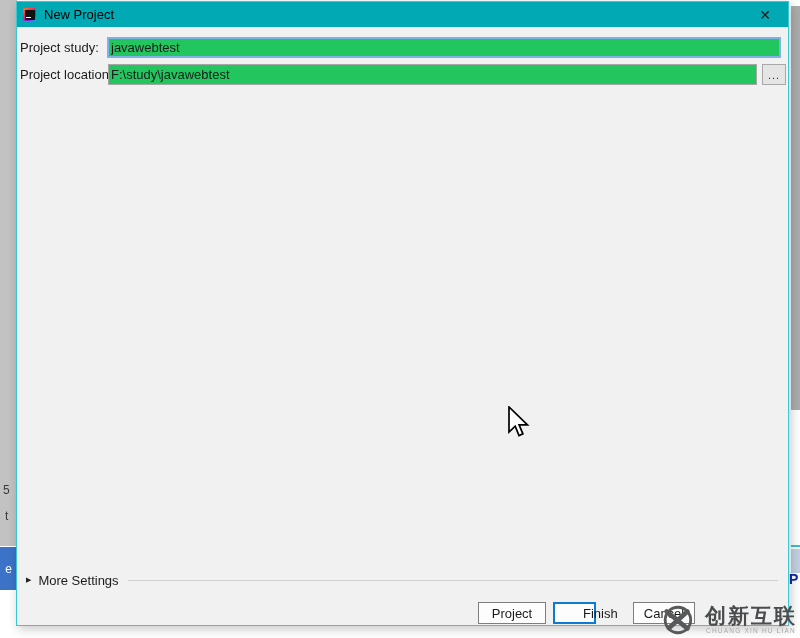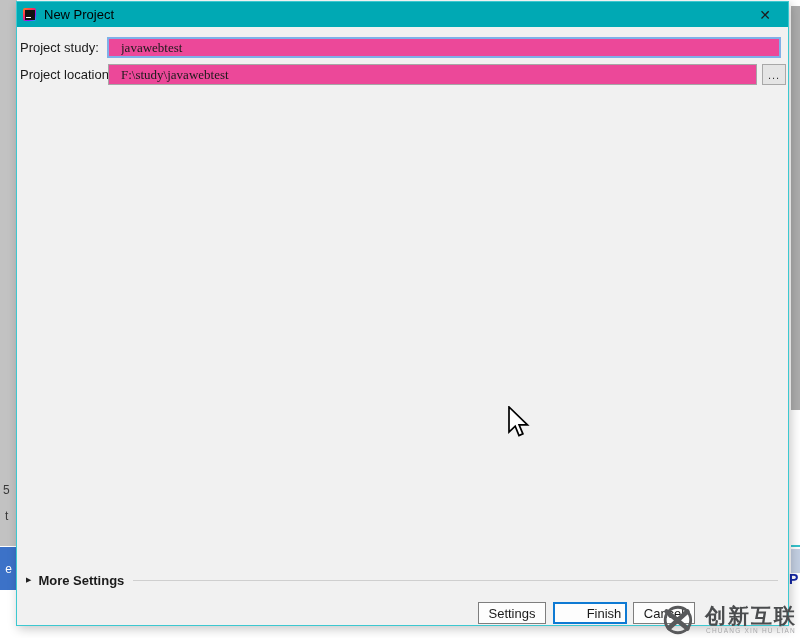--- a/index.html
+++ b/index.html
@@ -27,36 +27,36 @@
   .app-icon .inner{position:absolute;left:1.5px;top:1.5px;right:1.5px;bottom:1.5px;background:#111;}
   .app-icon .bar{position:absolute;left:3px;bottom:3px;width:5px;height:1.5px;background:#fff;}
   .title-text{margin-left:8px;font-size:13px;color:#000000;}
   .close-btn{margin-left:auto;width:46px;height:25px;display:flex;align-items:center;
              justify-content:center;cursor:default;}
   .close-btn span{font-size:14px;color:#1c1c1c;line-height:1;}
   .dlg-body{position:absolute;left:0;top:25px;right:0;bottom:0;}
   .lbl{position:absolute;left:3px;font-size:13px;color:#1b1b1b;}
   .lbl1{top:13px;}
   .lbl2{top:40px;}
-  .inp{position:absolute;box-sizing:border-box;font-family:Liberation Serif, serif;font-size:13px;color:#1b1b1b;
-       background:#ec4899;padding:0 12px;outline:none;}
+  .inp{position:absolute;box-sizing:border-box;font-family:Liberation Sans, sans-serif;font-size:13px;color:#1b1b1b;
+       background:#22c55e;padding:0 2px;outline:none;}
   .inp1{left:90px;top:10px;width:674px;height:21px;border:2px solid #7fb0e8;}
   .inp2{left:91px;top:37px;width:649px;height:21px;border:1px solid #a6a6a6;}
   .browse{position:absolute;left:745px;top:37px;width:24px;height:21px;box-sizing:border-box;
           background:#e5e5e5;border:1px solid #a8a8a8;font-size:11px;color:#333;
           letter-spacing:1px;line-height:10px;padding:0;}
   .more{position:absolute;left:9px;right:10px;top:546px;height:14px;display:flex;
         align-items:center;cursor:default;}
   .tri{font-size:7px;color:#222;margin-right:7px;}
-  .more-lbl{font-size:13px;color:#1b1b1b;font-weight:bold;}
+  .more-lbl{font-size:13px;color:#1b1b1b;}
   .rule{flex:1;height:1px;background:#cfcfcf;margin-left:9px;}
   .btn{position:absolute;top:575px;height:22px;box-sizing:border-box;background:#fdfdfd;
        border:1px solid #7e7e7e;font-family:inherit;font-size:13px;color:#1a1a1a;padding:0;}
   .btn-prev{left:461px;width:68px;}
-  .btn-finish{left:536px;width:74px;border:2px solid #0e7ad3;padding-left:28px;}
+  .btn-finish{left:536px;width:43px;border:2px solid #0e7ad3;padding-left:28px;}
   .btn-cancel{left:616px;width:62px;}
   
   .cursor{position:absolute;left:506px;top:406px;z-index:30;}
   .watermark{position:absolute;right:3px;bottom:1px;display:flex;align-items:center;
              gap:11px;z-index:40;}
   .wm-text{display:flex;flex-direction:column;line-height:1;}
   .wm-brand{font-size:21px;font-weight:bold;color:#4a4c4e;letter-spacing:2px;}
   .wm-sub{font-size:6.5px;color:#a8a8aa;letter-spacing:1.2px;margin-top:2px;text-align:center;}
 </style>
 </head>
@@ -99,21 +99,21 @@
       <label class="lbl lbl2">Project location:</label>
       <input class="inp inp2" value="F:\study\javawebtest" style="">
       <button class="browse">...</button>
 
       <div class="more">
         <span class="tri">▶</span>
         <span class="more-lbl">More Settings</span>
         <span class="rule"></span>
       </div>
 
-      <button class="btn btn-prev">Settings</button>
+      <button class="btn btn-prev">Project</button>
       <button class="btn btn-finish">Finish</button>
       <button class="btn btn-cancel">Cancel</button>
     </div>
   </div>
 
   <svg class="cursor" width="24" height="34" viewBox="0 0 24 34">
     <path d="M3 1 L3 26 L9.2 20.2 L13 29.5 L16.9 27.8 L13.1 18.9 L21.5 18.9 Z" fill="#ffffff" stroke="#000000" stroke-width="1.7" stroke-linejoin="miter"></path>
   </svg>
 
   <div class="watermark">

